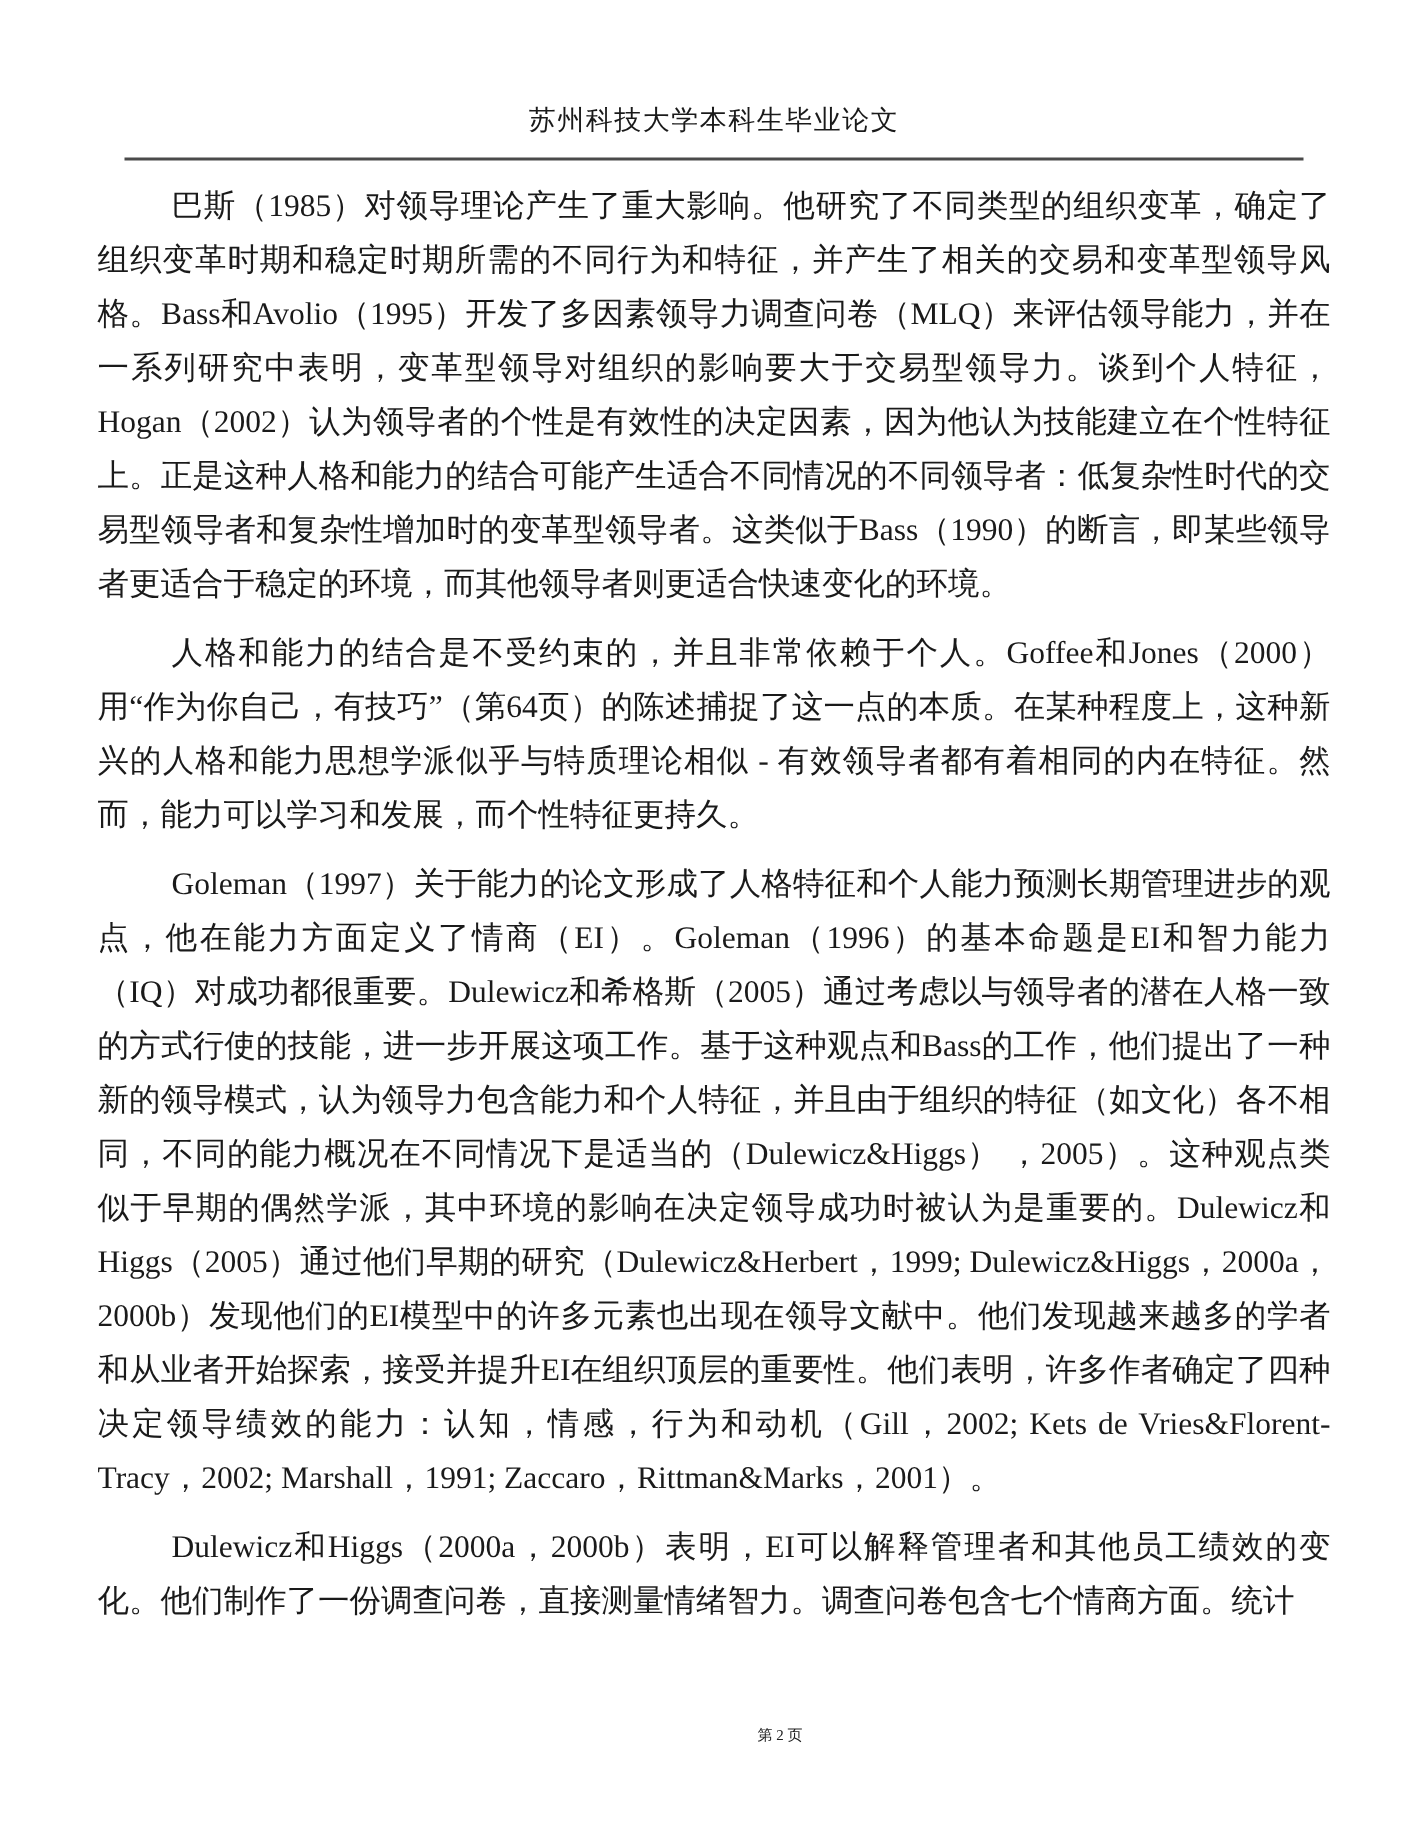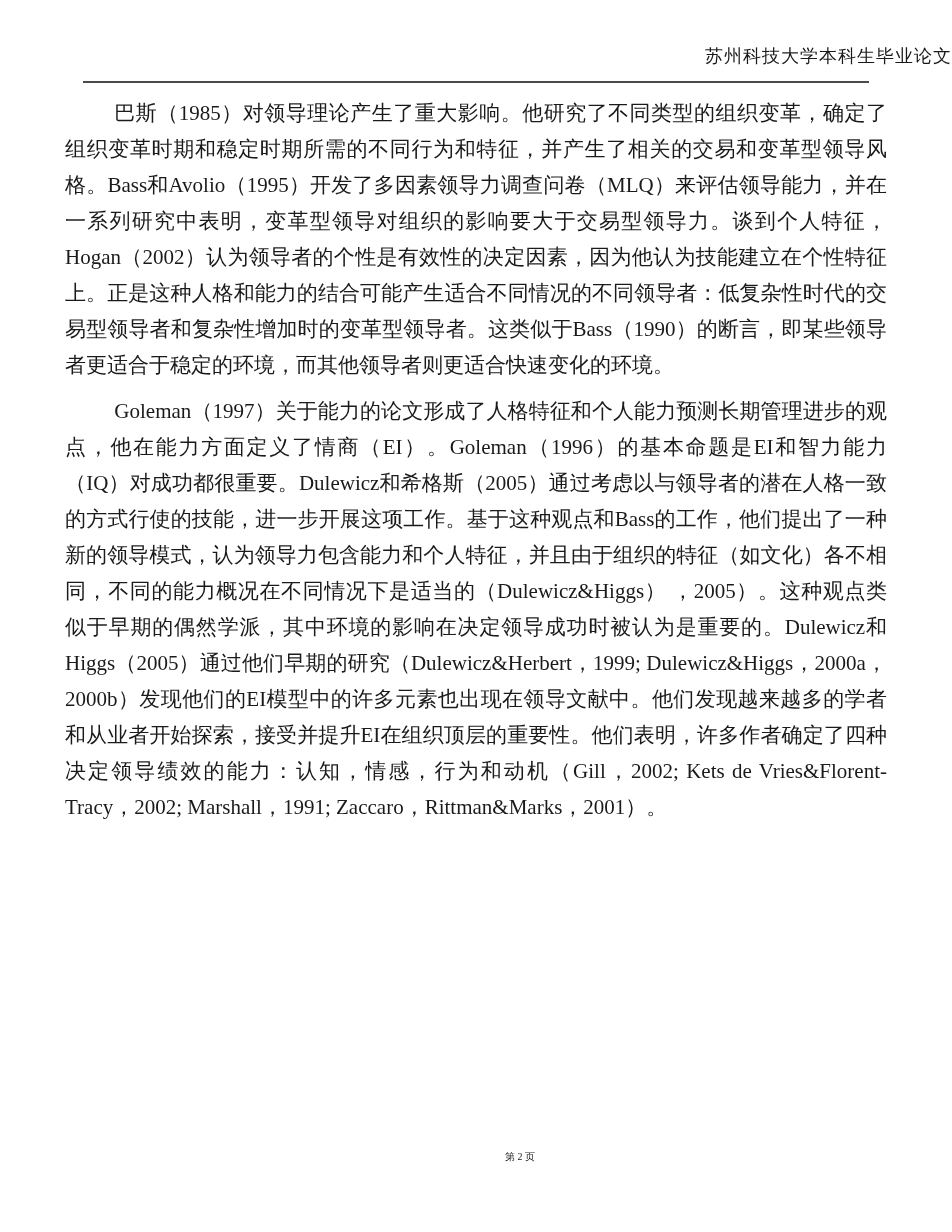--- a/index.html
+++ b/index.html
@@ -10,22 +10,22 @@
   .page {
     position: relative;
     width: 952px;
     height: 1232px;
     background: #ffffff;
     font-family: "Liberation Serif", "DejaVu Serif", serif;
     color: #1a1a1a;
     overflow: hidden;
   }
   .header-title {
-    padding-top: 44px;
-    text-align: right;
+    padding-top: 68px;
+    text-align: center;
     font-size: 18px;
     letter-spacing: 1px;
     color: #1a1a1a;
     white-space: pre;
   }
   .header-rule {
     width: 786px;
     margin: 13px auto 0 auto;
     border: none;
     border-top: 2px solid #4a4a4a;
@@ -58,20 +58,22 @@
 
 <div class="page">
 
   <div class="header">
     <div class="header-title">苏州科技大学本科生毕业论文</div>
     <div class="header-rule"></div>
   </div>
 
   <div class="content">
     <p>巴斯（1985）对领导理论产生了重大影响。他研究了不同类型的组织变革，确定了组织变革时期和稳定时期所需的不同行为和特征，并产生了相关的交易和变革型领导风格。Bass和Avolio（1995）开发了多因素领导力调查问卷（MLQ）来评估领导能力，并在一系列研究中表明，变革型领导对组织的影响要大于交易型领导力。谈到个人特征，Hogan（2002）认为领导者的个性是有效性的决定因素，因为他认为技能建立在个性特征上。正是这种人格和能力的结合可能产生适合不同情况的不同领导者：低复杂性时代的交易型领导者和复杂性增加时的变革型领导者。这类似于Bass（1990）的断言，即某些领导者更适合于稳定的环境，而其他领导者则更适合快速变化的环境。</p>
+    <p>人格和能力的结合是不受约束的，并且非常依赖于个人。Goffee和Jones（2000）用“作为你自己，有技巧”（第64页）的陈述捕捉了这一点的本质。在某种程度上，这种新兴的人格和能力思想学派似乎与特质理论相似 - 有效领导者都有着相同的内在特征。然而，能力可以学习和发展，而个性特征更持久。</p>
     <p>Goleman（1997）关于能力的论文形成了人格特征和个人能力预测长期管理进步的观点，他在能力方面定义了情商（EI）。Goleman（1996）的基本命题是EI和智力能力（IQ）对成功都很重要。Dulewicz和希格斯（2005）通过考虑以与领导者的潜在人格一致的方式行使的技能，进一步开展这项工作。基于这种观点和Bass的工作，他们提出了一种新的领导模式，认为领导力包含能力和个人特征，并且由于组织的特征（如文化）各不相同，不同的能力概况在不同情况下是适当的（Dulewicz&amp;Higgs） ，2005）。这种观点类似于早期的偶然学派，其中环境的影响在决定领导成功时被认为是重要的。Dulewicz和Higgs（2005）通过他们早期的研究（Dulewicz&amp;Herbert，1999; Dulewicz&amp;Higgs，2000a，2000b）发现他们的EI模型中的许多元素也出现在领导文献中。他们发现越来越多的学者和从业者开始探索，接受并提升EI在组织顶层的重要性。他们表明，许多作者确定了四种决定领导绩效的能力：认知，情感，行为和动机（Gill，2002; Kets de Vries&amp;Florent-Tracy，2002; Marshall，1991; Zaccaro，Rittman&amp;Marks，2001）。</p>
+    <p>Dulewicz和Higgs（2000a，2000b）表明，EI可以解释管理者和其他员工绩效的变化。他们制作了一份调查问卷，直接测量情绪智力。调查问卷包含七个情商方面。统计</p>
   </div>
 
   <div class="footer">
     <span>第 2 页</span>
   </div>
 
 </div>
 
 </body></html>

